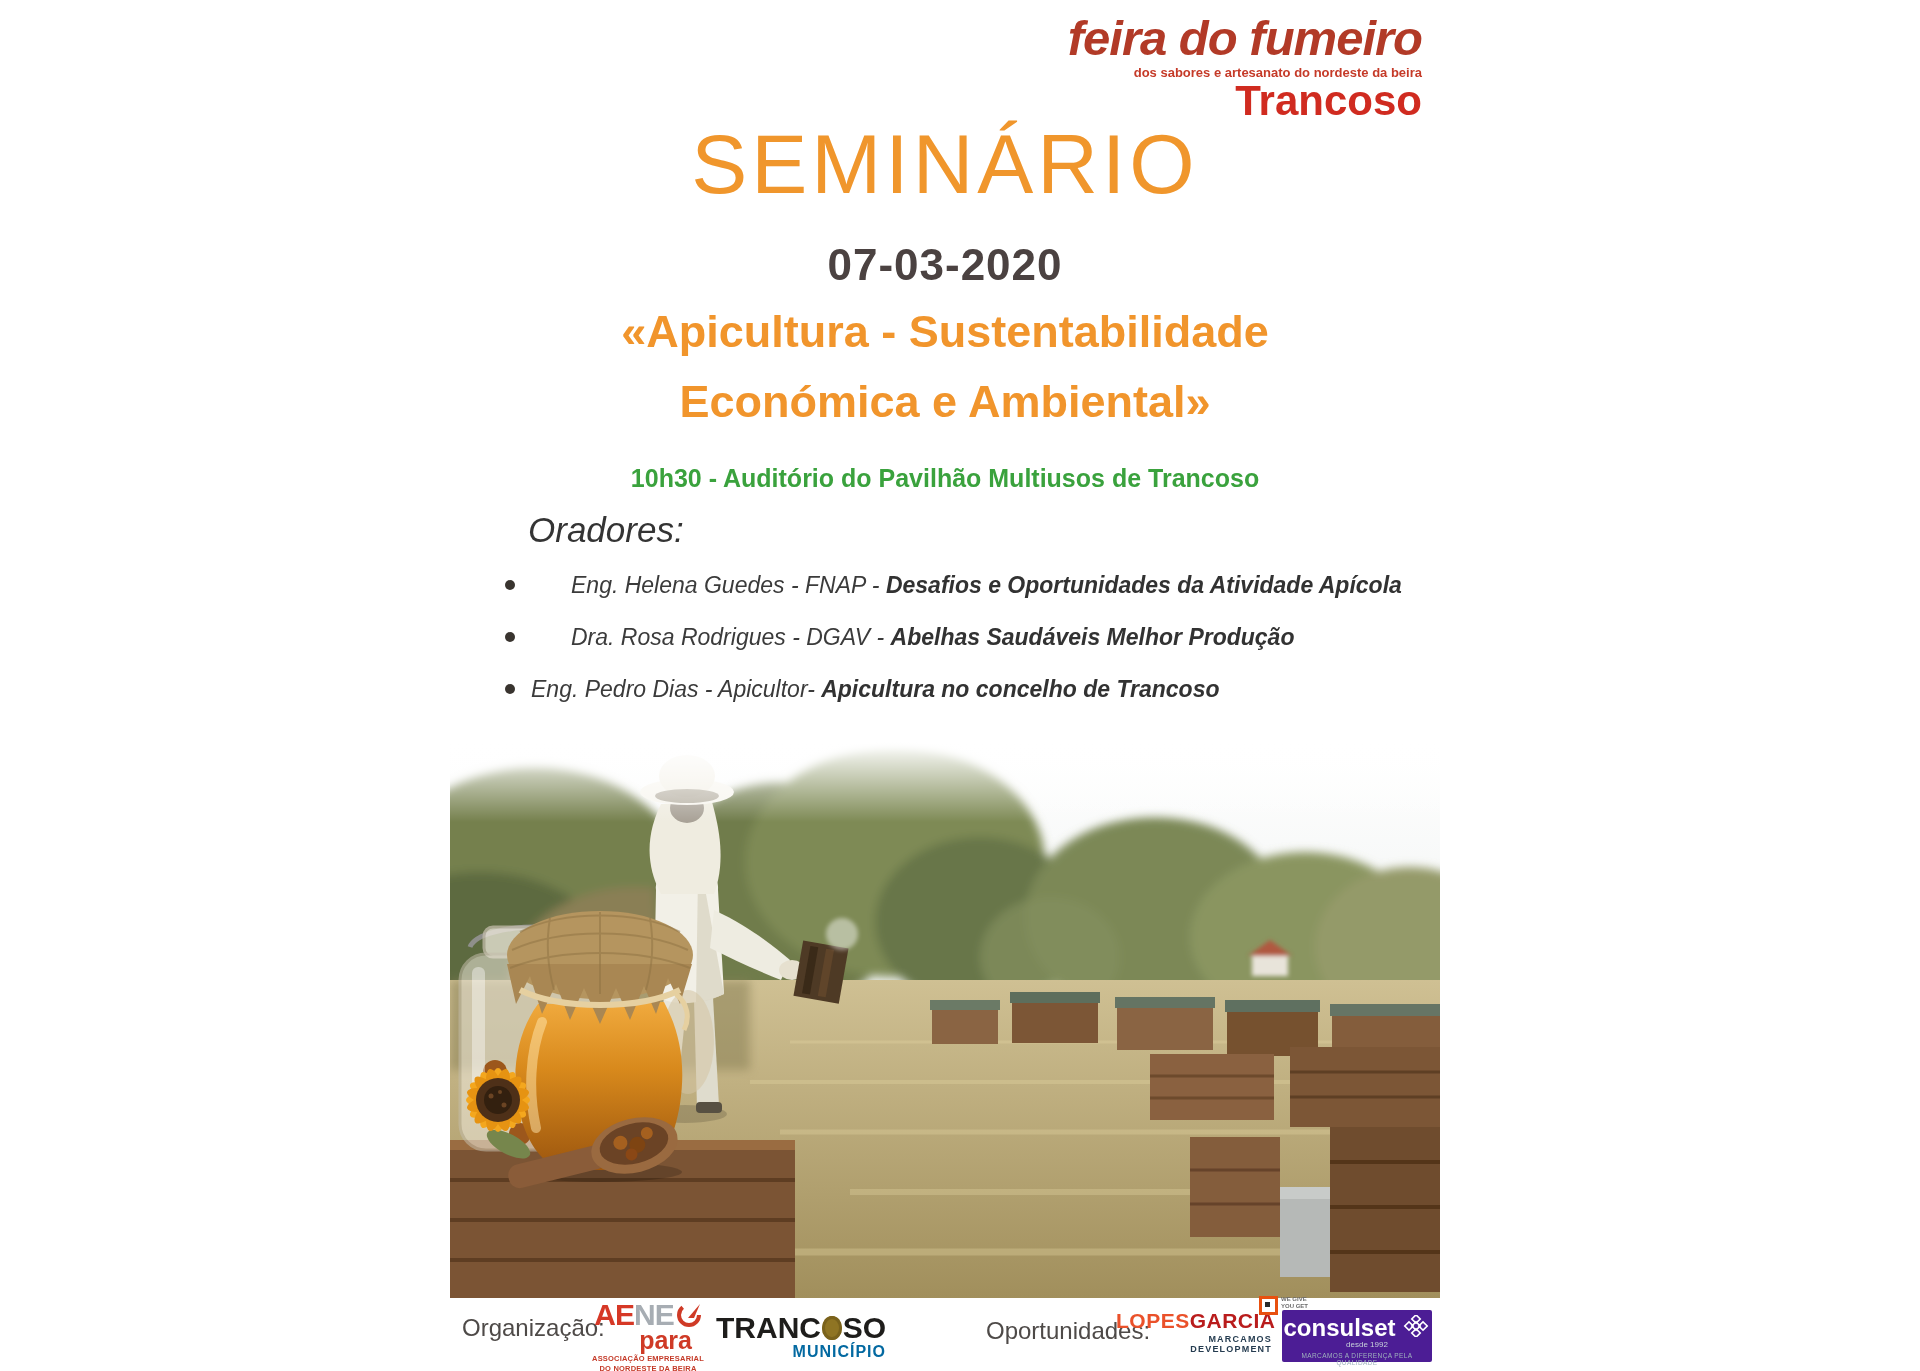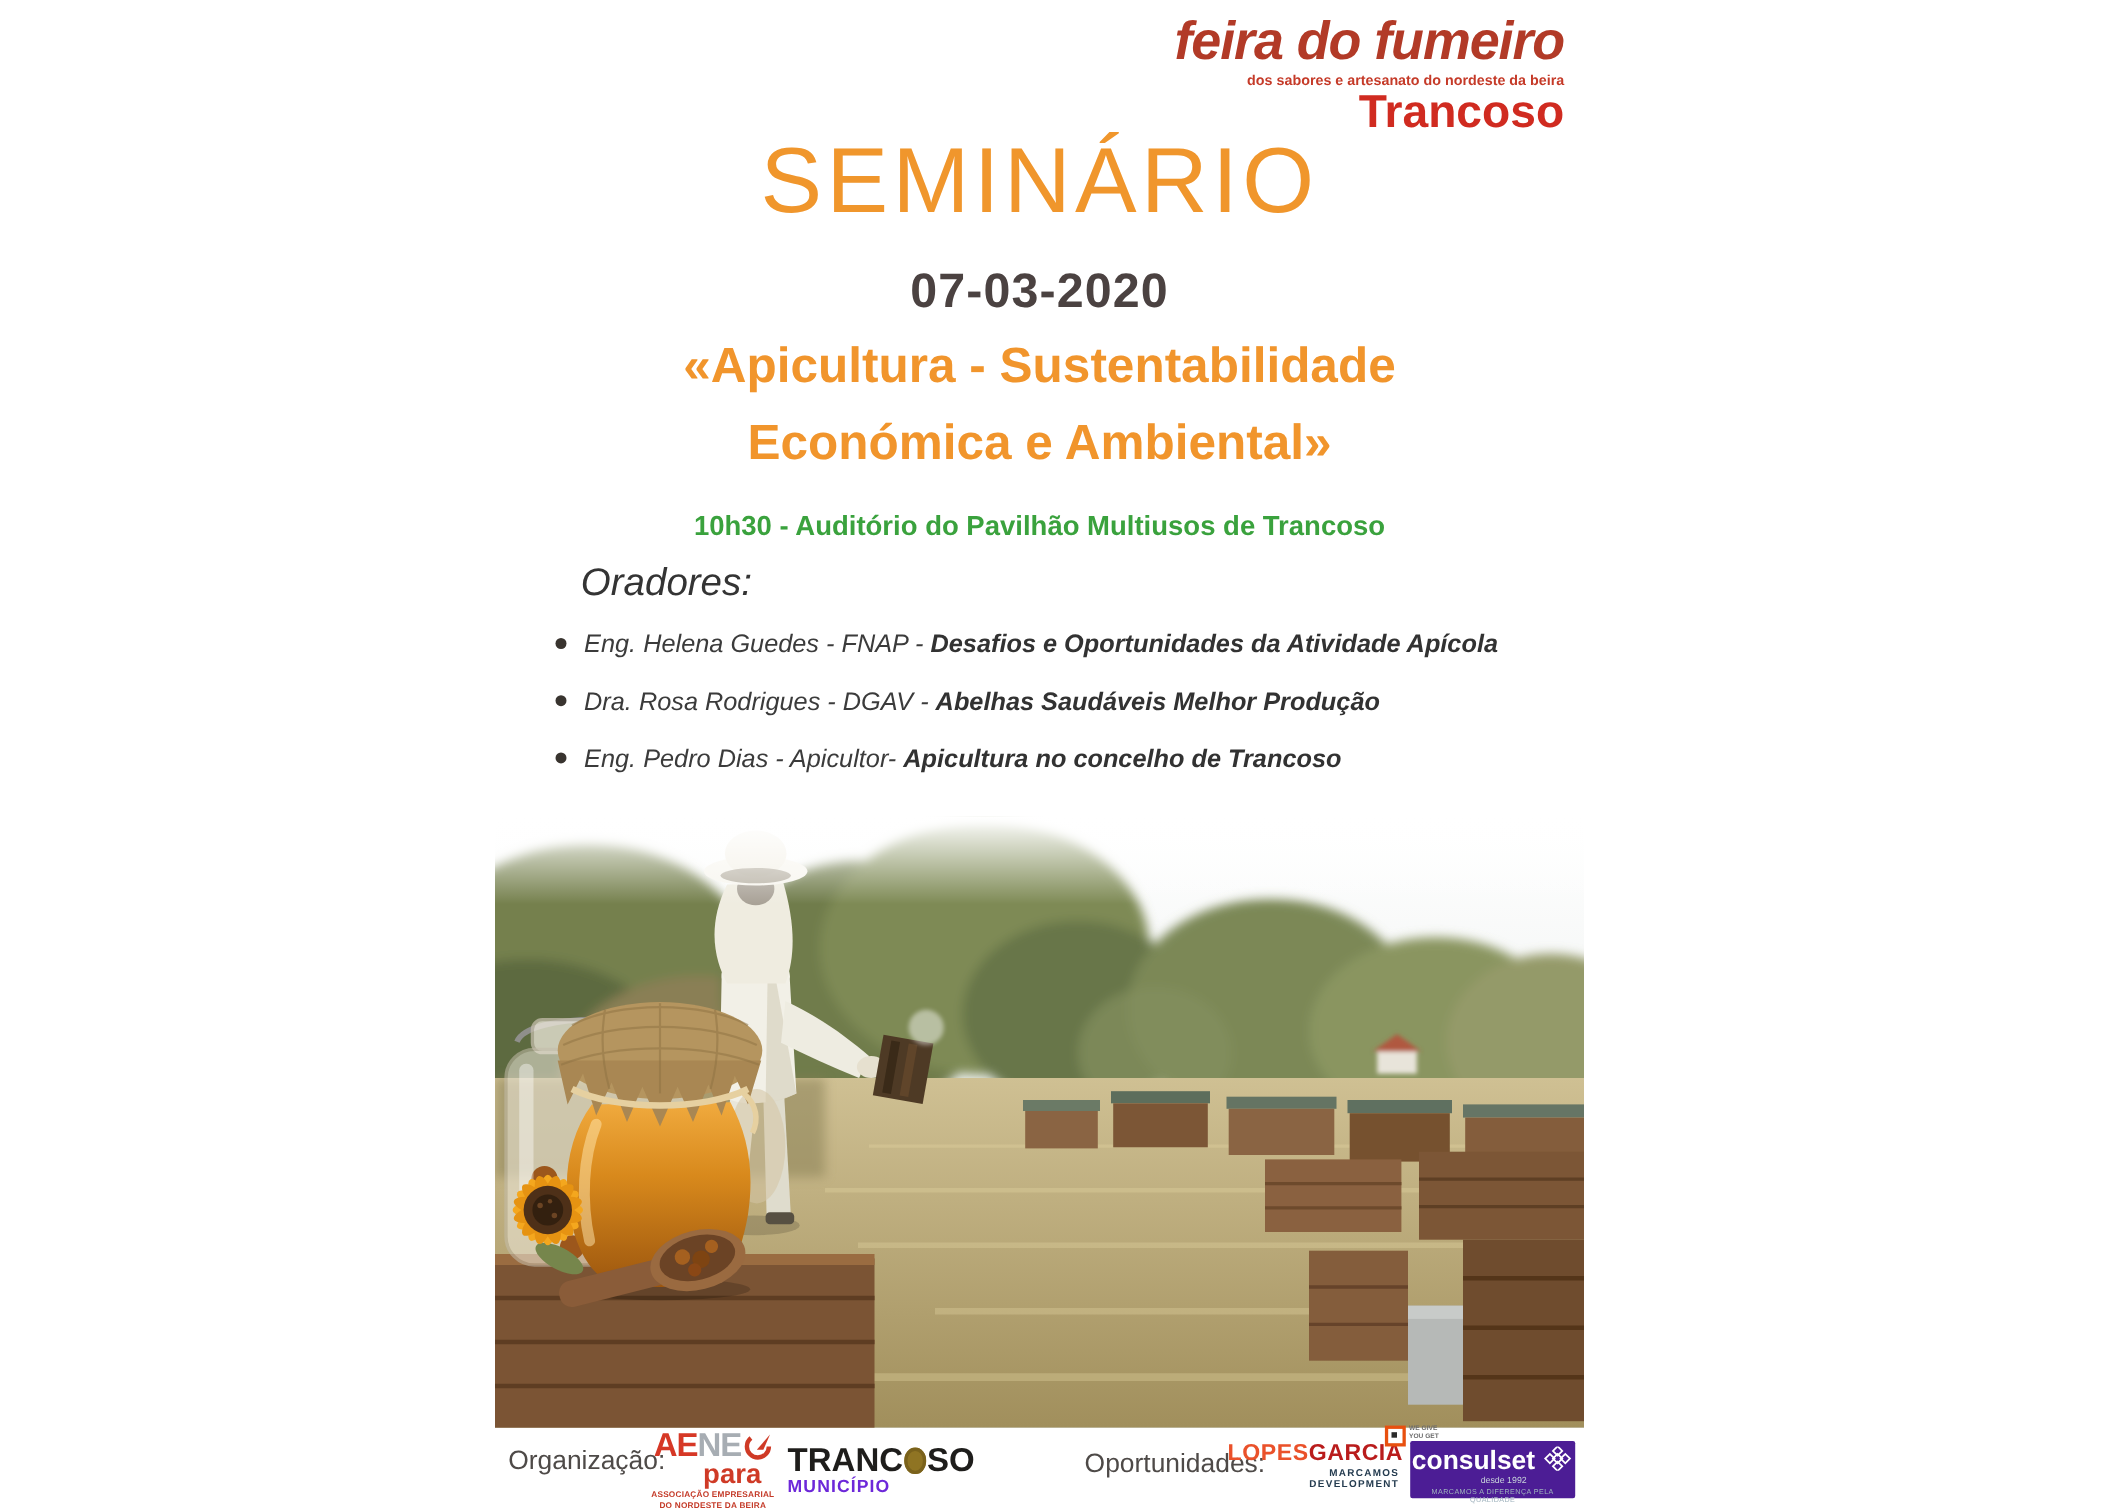--- a/index.html
+++ b/index.html
@@ -21,21 +21,21 @@
   .poster-date{top:240px;font-size:44px;font-weight:bold;color:#4b4241;letter-spacing:1px;}
   .theme1{top:306px;}
   .theme2{top:376px;}
   .theme-line{font-size:45px;font-weight:bold;color:#f1952c;}
   .venue{top:464px;font-size:25px;font-weight:bold;color:#3aa23d;}
 
   
   .oradores{left:528px;top:510px;font-size:35px;font-style:italic;color:#343434;}
   .speakers{left:505px;top:570px;width:960px;font-size:23px;font-style:italic;line-height:31px;color:#3b3b3b;}
   .speaker-row{display:flex;align-items:flex-start;}
-  .m22{margin-bottom:21px;}
+  .m22{margin-bottom:21px;gap:40px;}
   .m20{margin-bottom:19px;}
   .dot{width:10px;height:10px;border-radius:50%;background:#39342f;margin:10px 16px 0 0;flex:0 0 10px;}
   .topic{font-weight:bold;color:#323232;}
   .topic-block{display:block;padding-left:8px;}
 
   
   .photo{left:450px;top:742px;width:990px;height:556px;}
 
   
   .footer-label{font-size:24px;color:#4e4a48;}
@@ -46,21 +46,21 @@
   .aene-line1{display:flex;align-items:center;justify-content:center;}
   .aene-red{font-size:30px;font-weight:bold;color:#d63826;letter-spacing:-1px;}
   .aene-gray{font-size:30px;font-weight:bold;color:#a7adb3;letter-spacing:-1px;}
   .aene-icon{width:26px;height:26px;margin-left:2px;}
   .aene-beira{font-size:25px;font-weight:bold;color:#cf3a26;text-align:right;padding-right:16px;margin-top:-2px;}
   .aene-desc{font-size:7.5px;font-weight:bold;color:#c43a28;margin-top:2px;letter-spacing:.2px;}
 
   .trancoso{left:716px;top:1313px;width:170px;line-height:1;}
   .trancoso-name{font-size:30px;font-weight:bold;color:#1e1d1b;letter-spacing:0;white-space:nowrap;display:flex;align-items:center;}
   .trancoso-circle{display:inline-block;width:24px;height:24px;border-radius:50%;background:#8f7423;margin:0 1px;box-shadow:inset 0 0 0 3px #7a621c;}
-  .trancoso-sub{font-size:16px;font-weight:bold;color:#6d28d9;text-align:left;letter-spacing:1px;margin-top:1px;}
+  .trancoso-sub{font-size:16px;font-weight:bold;color:#0369a1;text-align:right;letter-spacing:1px;margin-top:1px;}
 
   .lg{left:1116px;top:1310px;width:170px;line-height:1;}
   .lg-name{font-size:21px;font-weight:bold;letter-spacing:.5px;white-space:nowrap;}
   .lg-lopes{color:#ea512a;}
   .lg-garcia{color:#b91c1c;}
   .lg-sub{font-size:9px;font-weight:bold;color:#253c50;text-align:right;letter-spacing:1.2px;line-height:10px;margin-top:3px;padding-right:14px;}
   .lg-tag{position:absolute;right:-22px;top:-14px;display:flex;align-items:flex-start;}
   .lg-icon{width:13px;height:13px;border:3px solid #e8500f;display:inline-block;position:relative;}
   .lg-icon:after{content:"";position:absolute;left:3px;top:3px;width:5px;height:5px;background:#2b2b2b;}
   .lg-tagtext{font-size:6px;font-weight:bold;color:#6b6b6b;margin-left:3px;line-height:7px;text-align:left;}

